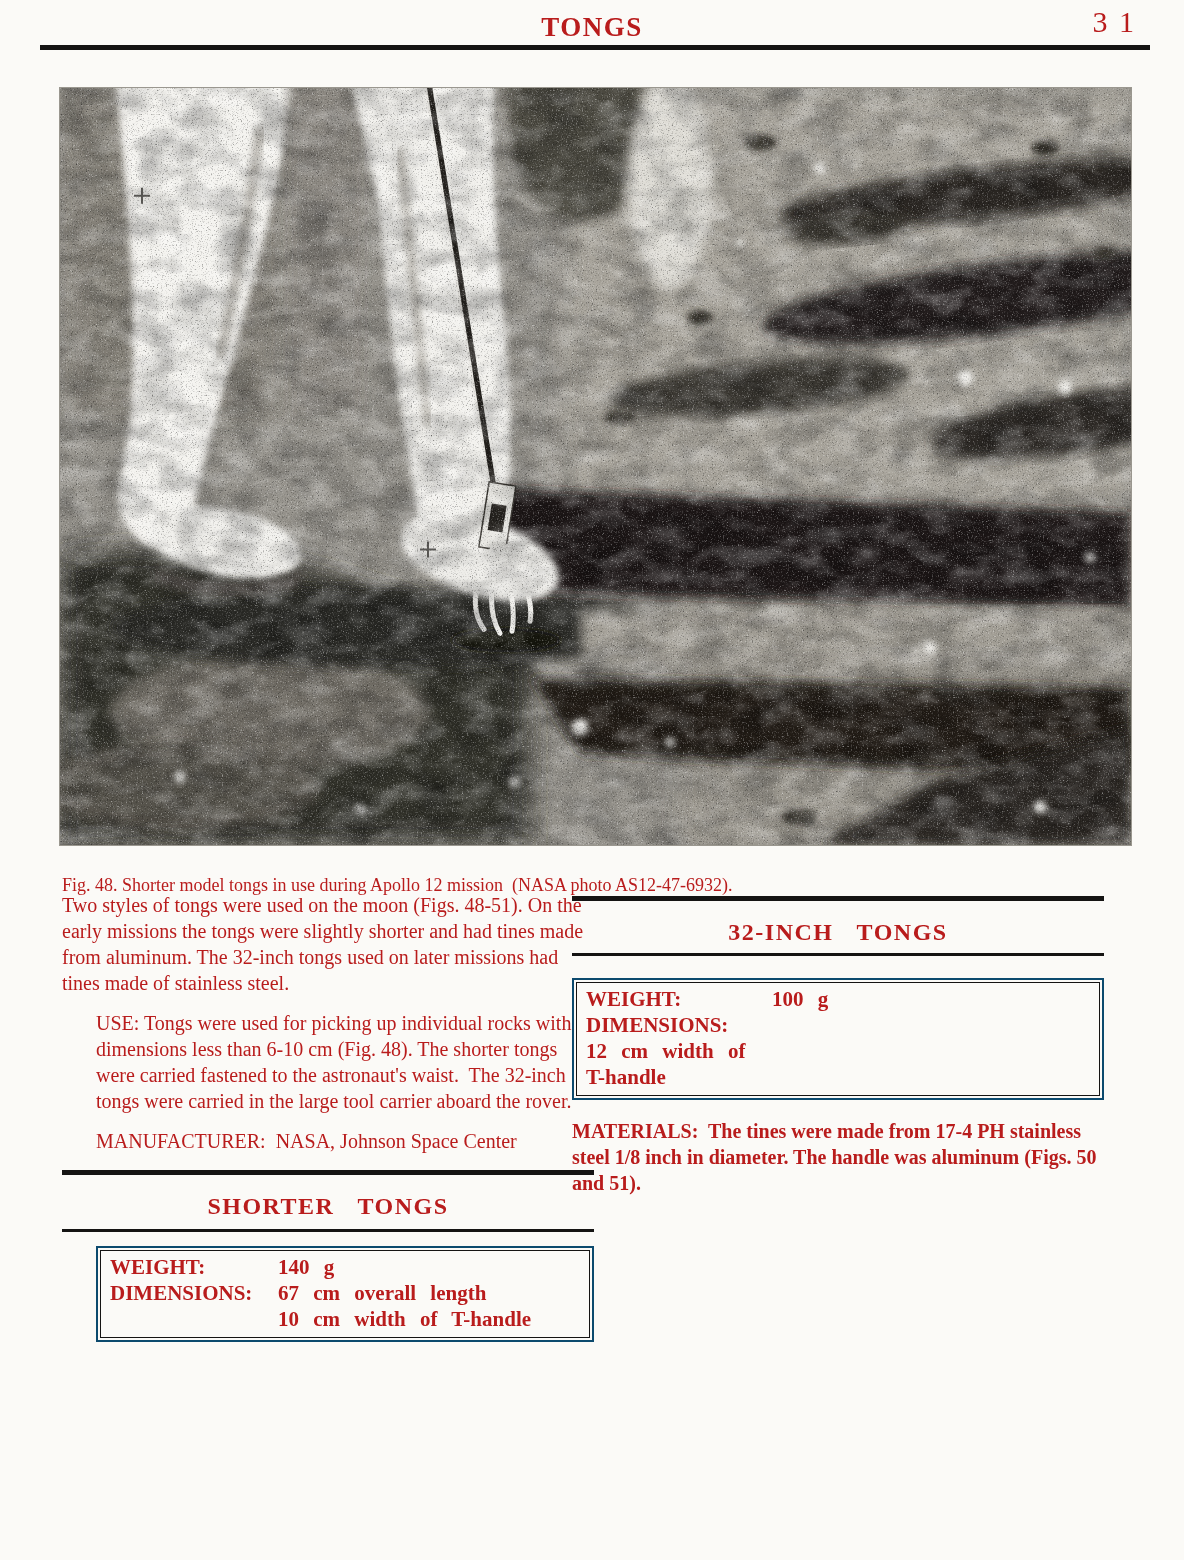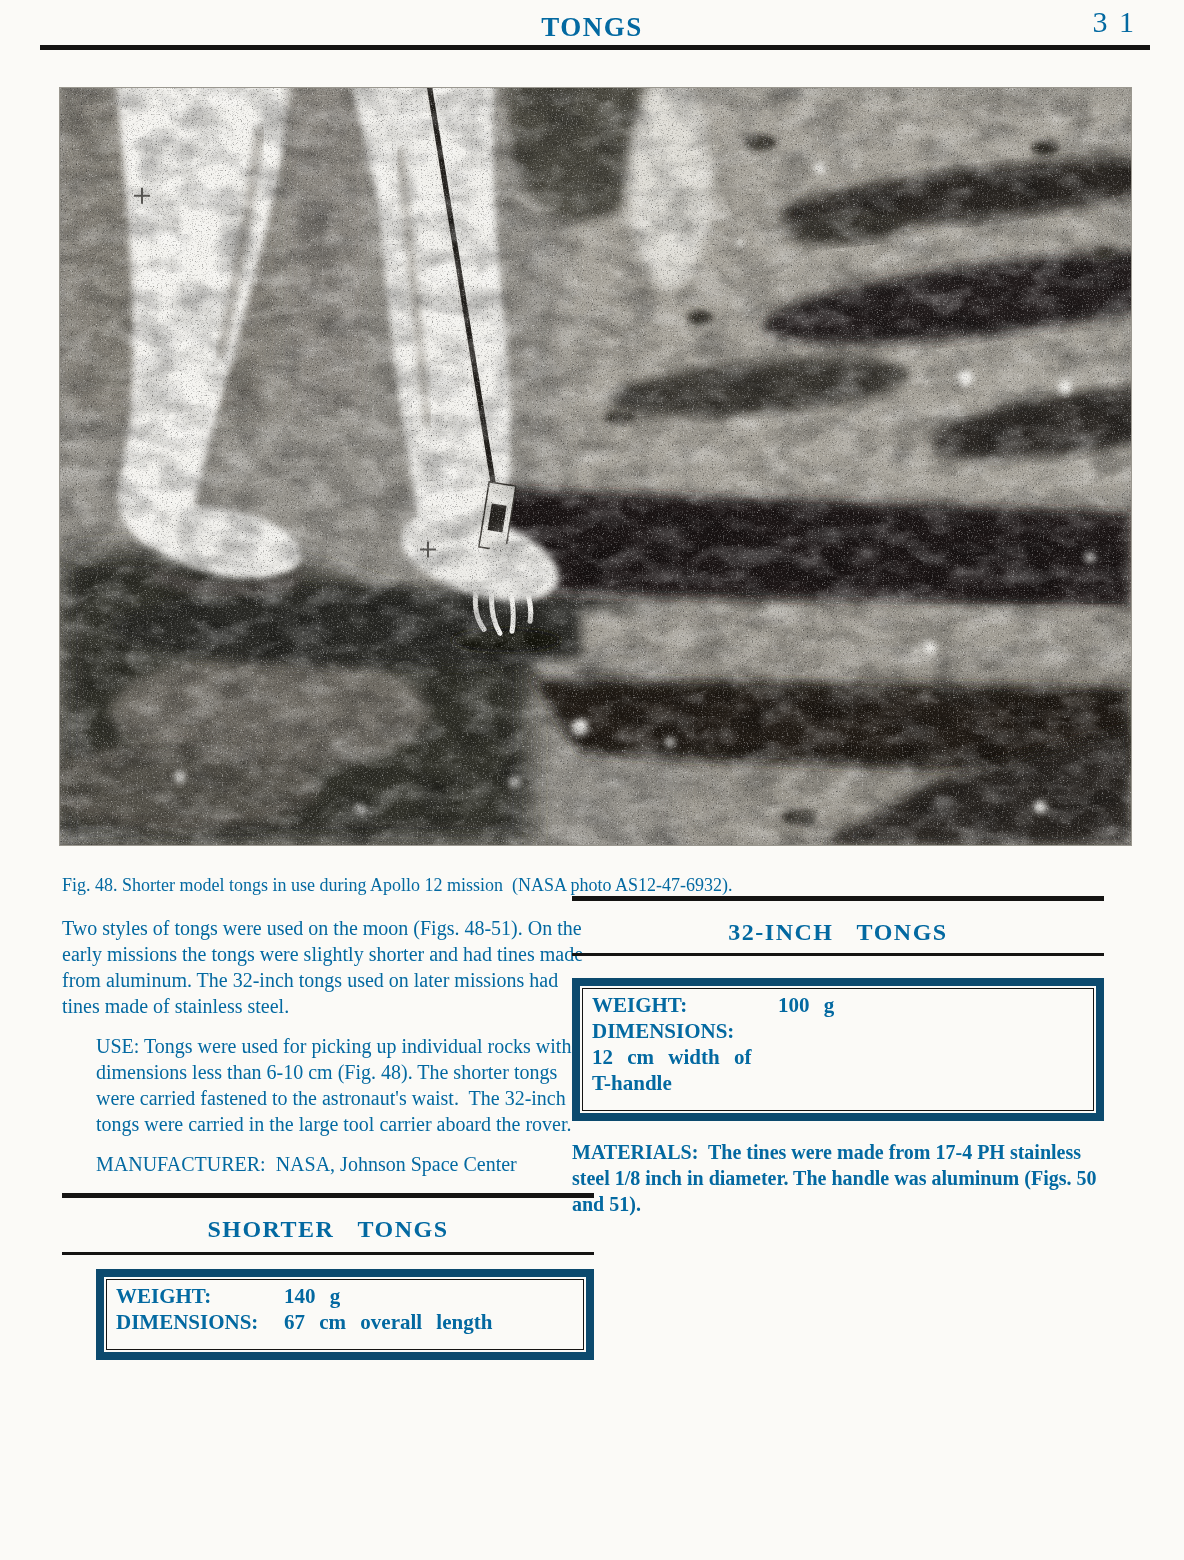--- a/index.html
+++ b/index.html
@@ -1,19 +1,19 @@
 <!DOCTYPE html>
 <html><head>
 <meta charset="utf-8">
 <style>
   * { margin:0; padding:0; box-sizing:border-box; }
   html,body { background:#d8d8d4; }
   .page {
     position:relative; width:1184px; height:1560px; margin:0 auto;
-    background:#fbfaf7; color:#0369a1;
+    background:#fbfaf7; color:#b91c1c;
     font-family:"Liberation Serif", serif; overflow:hidden;
   }
   .page-title {
     position:absolute; top:12px; left:0; width:100%;
     text-align:center; font-size:27px; font-weight:bold; letter-spacing:1.5px;
   }
   .page-number {
     position:absolute; top:5px; right:48px;
     font-size:30px; letter-spacing:2px; white-space:pre;
   }
@@ -24,34 +24,34 @@
   .photo {
     position:absolute; top:88px; left:60px; width:1071px; height:757px;
     background:#96938c; outline:1px solid #9a978f;
   }
   .photo svg { display:block; width:100%; height:100%; }
   .caption {
     position:absolute; top:872px; left:62px; width:1070px;
     font-size:18px; line-height:26px; white-space:pre-wrap;
   }
   .col { position:absolute; }
-  .col-left  { top:915px; left:62px;  width:532px; }
+  .col-left  { top:892px; left:62px;  width:532px; }
   .col-right { top:896px; left:572px; width:532px; }
   .body-text { font-size:20px; line-height:26px; white-space:pre-wrap; }
   .mt14 { margin-top:14px;margin-left:34px; } .mt16 { margin-top:16px; } .mt18 { margin-top:18px;font-weight:bold; } .mt22 { margin-top:22px; }
   .rule-double { height:5px; border-top:3px solid #151413; border-bottom:2px solid #151413; }
   .rule-single { height:0; border-top:3px solid #151413; }
   .col-heading {
     font-size:24px; font-weight:bold; text-align:center;
     letter-spacing:1.5px; word-spacing:16px; line-height:30px;
   }
   .spec-box {
-    border:8px solid #0c4a6e;
+    border:2px solid #0c4a6e;
     box-shadow: inset 0 0 0 2px #fbfaf7, inset 0 0 0 3px #151413;
-    padding:6px 12px 17px;
+    padding:6px 12px 8px;
     background:#fbfaf7;
   }
   .spec-grid {
     display:grid; grid-template-columns:168px 1fr;
     font-size:21px; line-height:26px; font-weight:bold; word-spacing:9px;
     white-space:pre-wrap;
   }
   .col-right .spec-grid { grid-template-columns:186px 1fr; }
 </style>
 </head>
@@ -187,20 +187,21 @@
     <div class="col-heading mt16">SHORTER TONGS</div>
     <div class="rule-single" style="margin-top:8px;"></div>
 
     <div class="spec-box mt14">
       <div class="spec-grid">
         <span>WEIGHT:</span>
         <span>140 g</span>
         <span>DIMENSIONS:</span>
         <span>67 cm overall length</span>
         <span></span>
+        <span>10 cm width of T-handle</span>
       </div>
     </div>
 
   </div>
 
   <div class="col col-right">
     <div class="rule-double"></div>
     <div class="col-heading mt16">32-INCH TONGS</div>
     <div class="rule-single" style="margin-top:6px;"></div>
 

